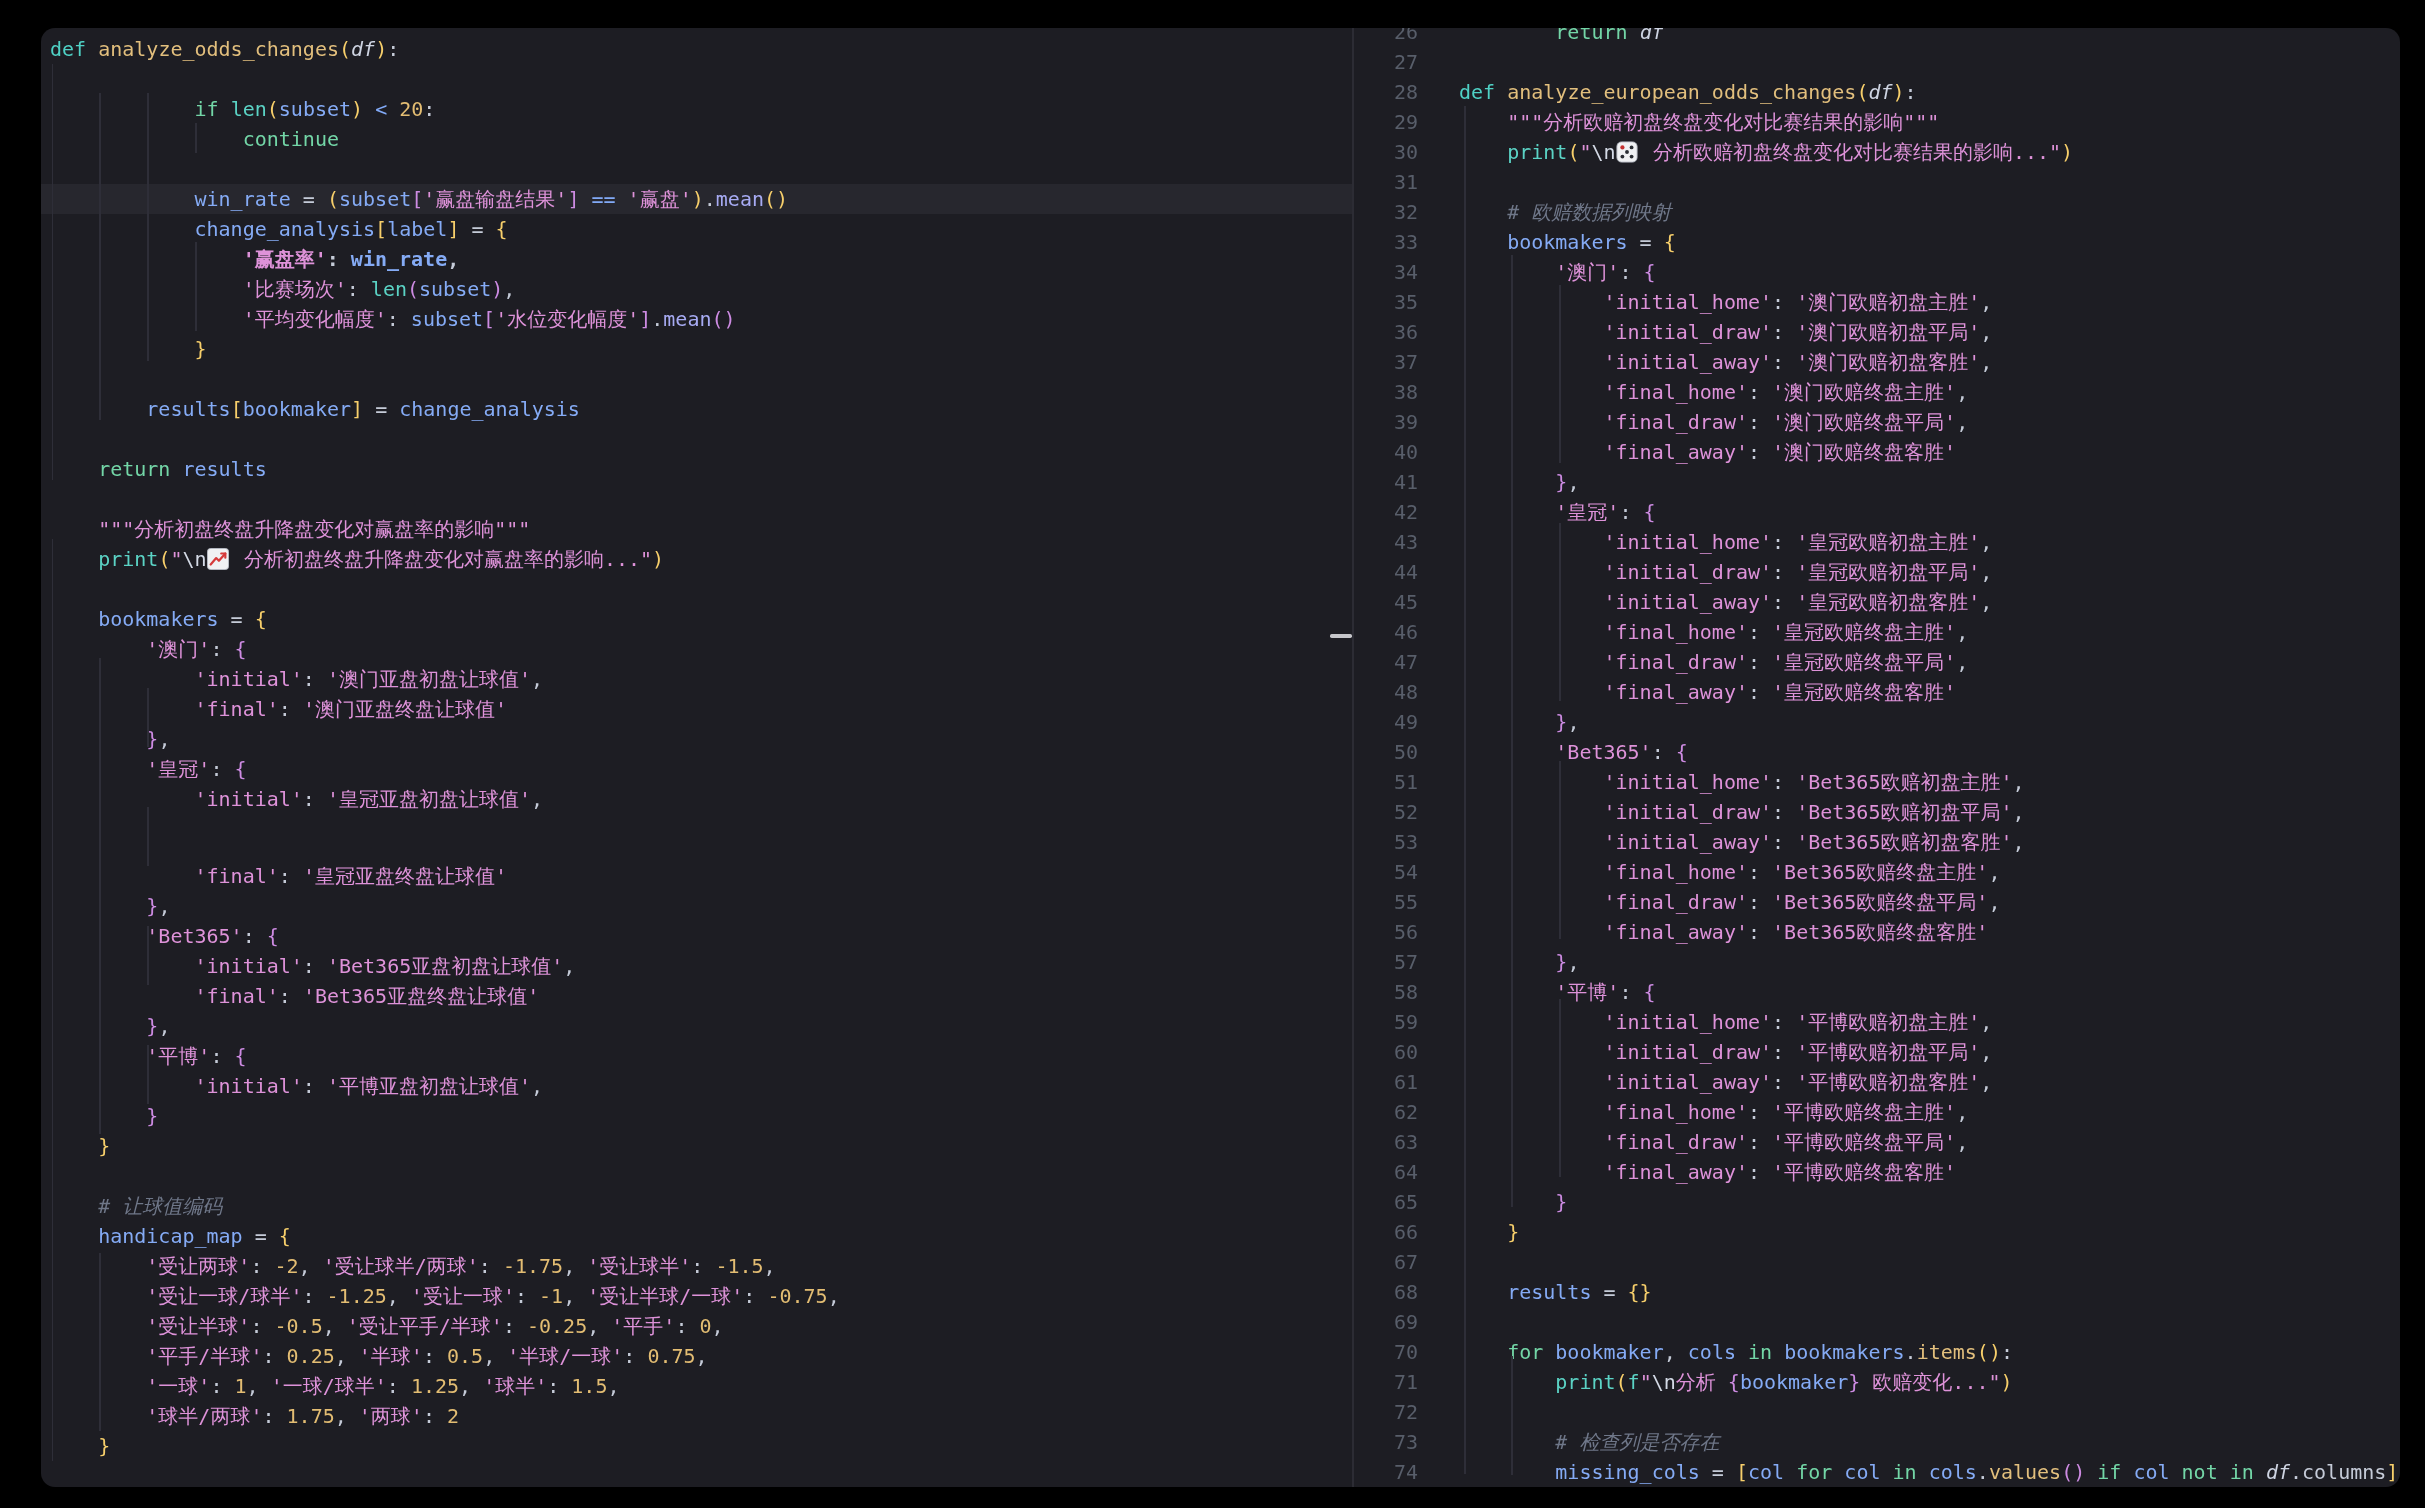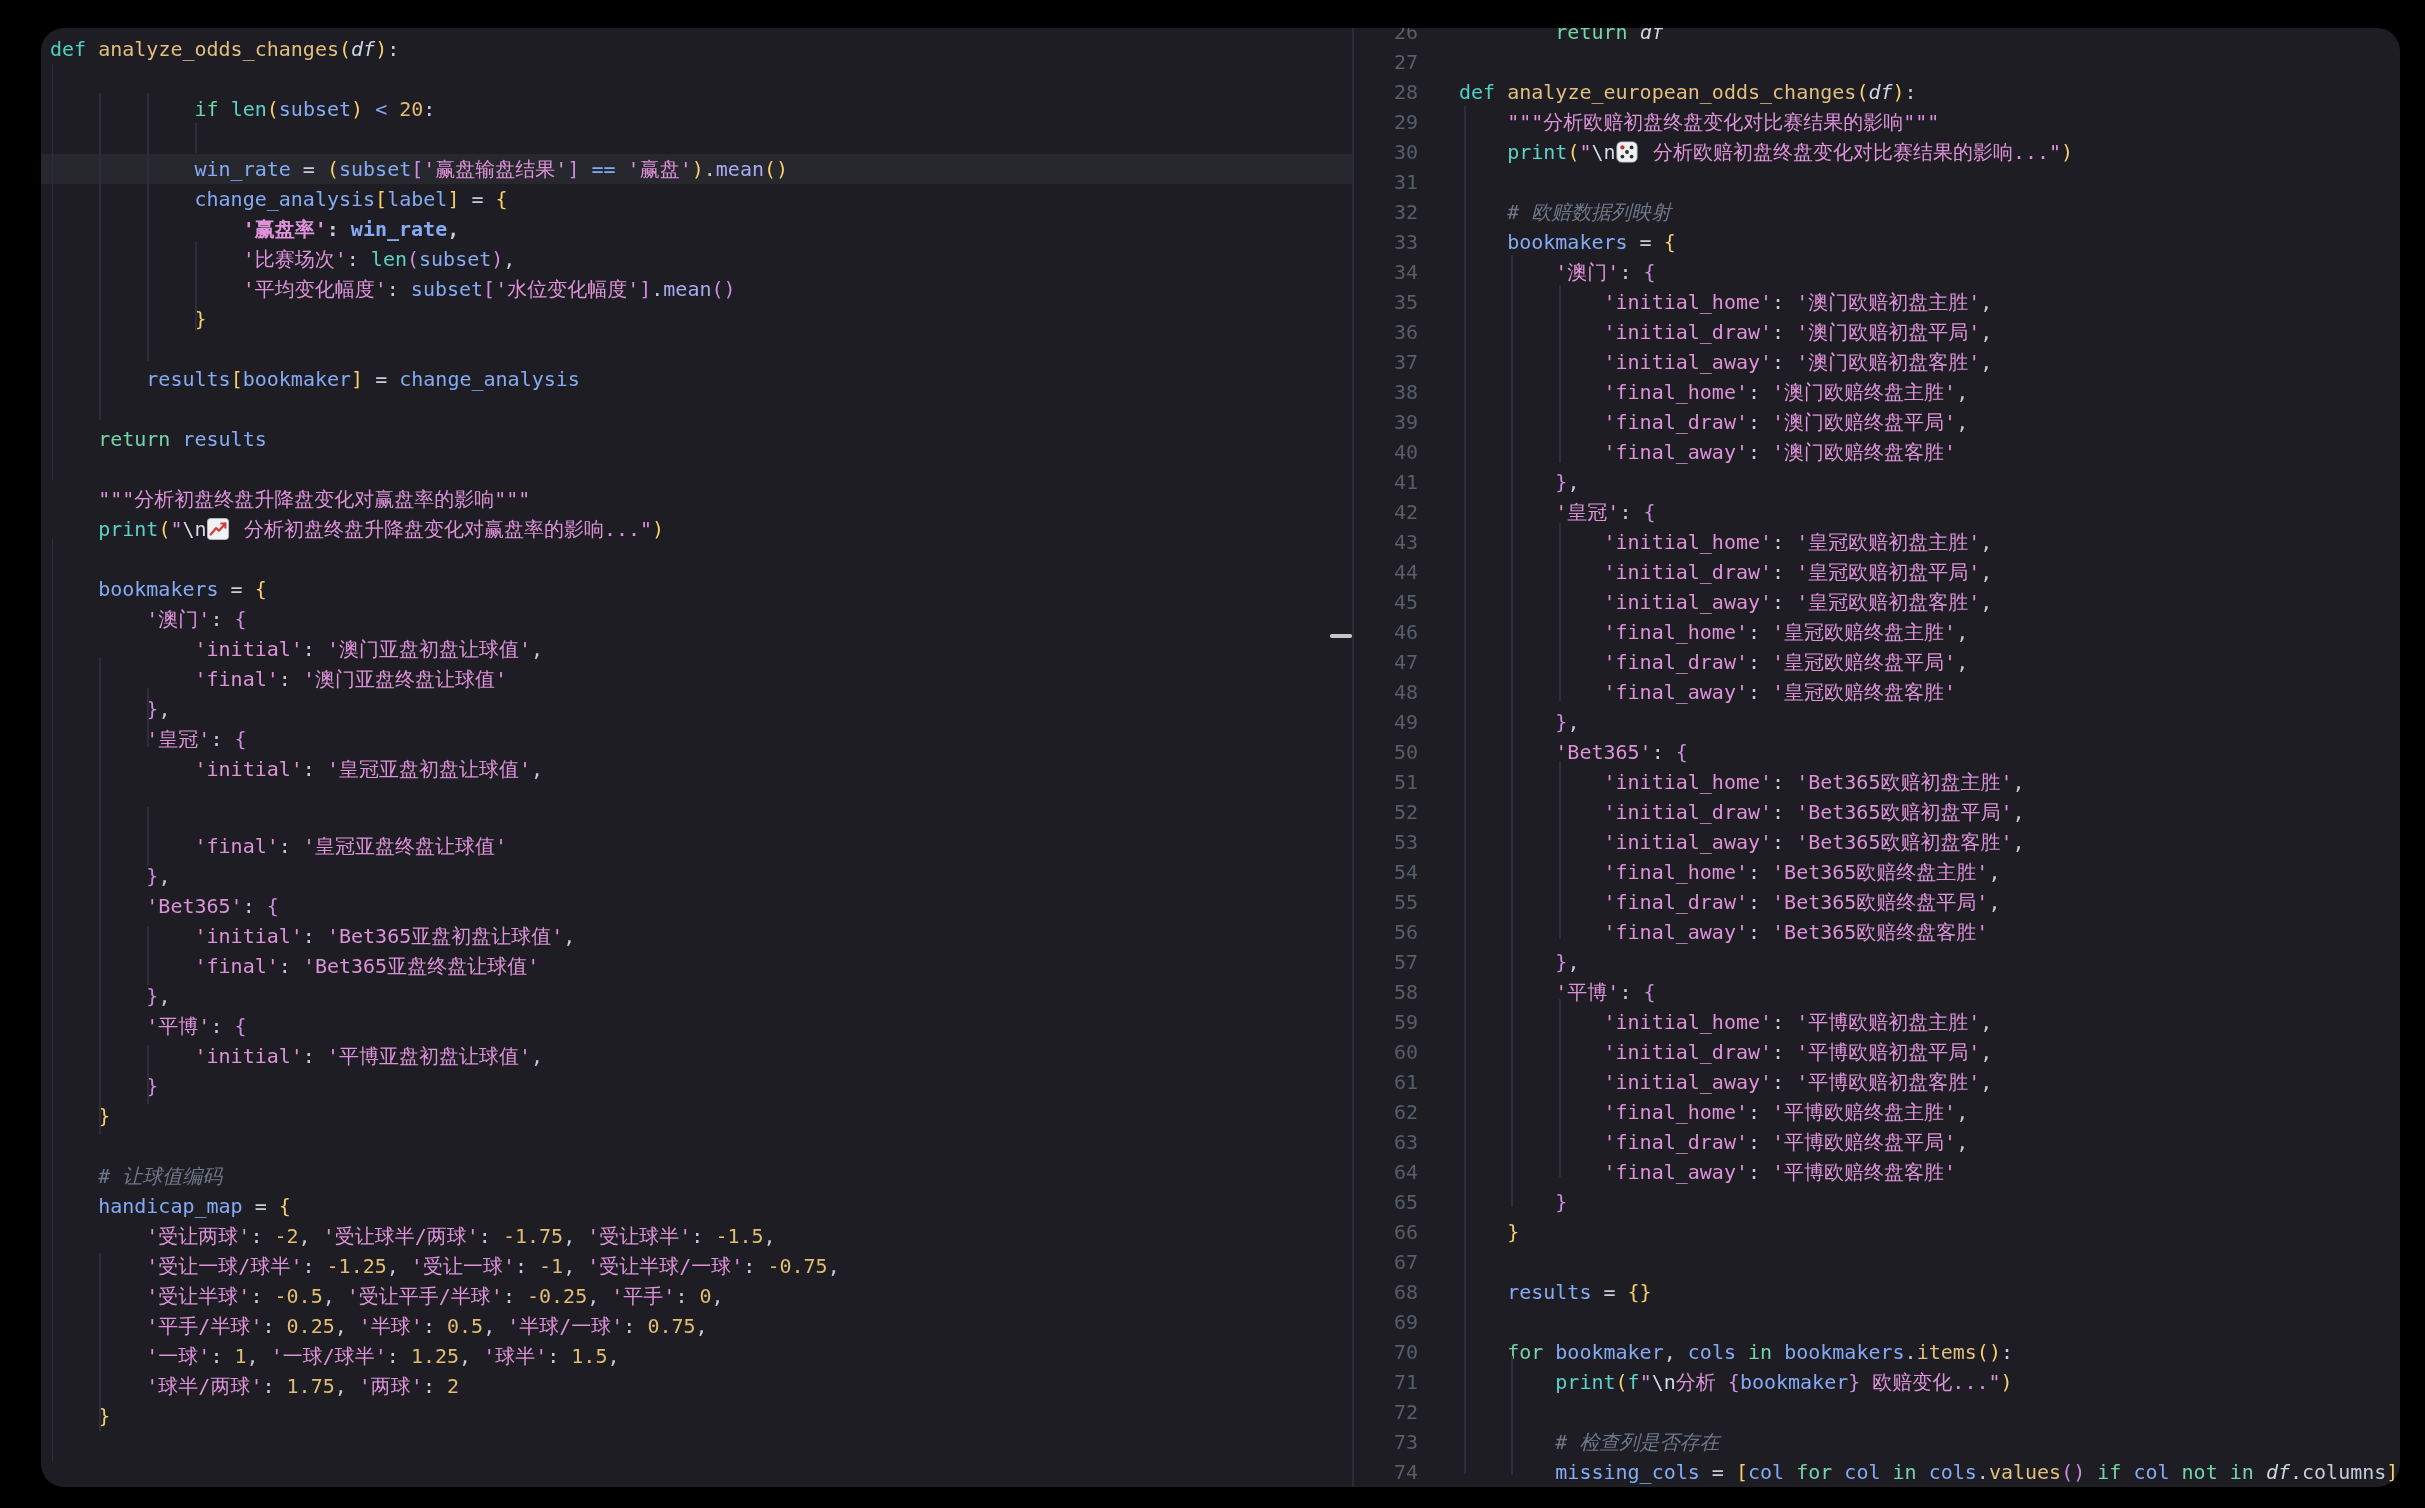--- a/index.html
+++ b/index.html
@@ -36,26 +36,27 @@
   .t-brk1{color:var(--c-brk1);}
   .t-brk2{color:var(--c-brk2);}
   .t-lav{color:var(--c-lav);}
   .t-meth{color:var(--c-meth);}
   .emoji{display:inline-block;width:22px;height:22px;vertical-align:-4.1px;margin:0 2.5px 0 0.8px;}
   .emoji svg{width:100%;height:100%;display:block;}
 </style>
 </head>
 <body>
 
-<div class="editor-window" id="editor-window" style="left: 41px; top: 28px; width: 2359px; height: 1459px; border-radius: 23px;">
+<div class="editor-window" id="editor-window" style="left: 41px; top: 28px; width: 2359px; height: 1459px; border-radius: 14px;">
   <div class="pane" id="pane-left" style="left: 0px; width: 1311px;">
     <div class="code-col" id="left-code" style="top: 5.8px;">
         <div class="code-line" style="padding-left: calc(0ch + 9px);"><span class="t-kw">def</span><span class="t-txt"> </span><span class="t-fn">analyze_odds_changes</span><span class="t-brk1">(</span><span class="t-param">df</span><span class="t-brk1">)</span><span class="t-txt">:</span></div>
         <div class="code-line" style="padding-left: calc(0ch + 9px);"></div>
         <div class="code-line" style="padding-left: calc(12ch + 9px);"><span class="t-ctl">if</span><span class="t-txt"> </span><span class="t-builtin">len</span><span class="t-brk1">(</span><span class="t-var">subset</span><span class="t-brk1">)</span><span class="t-txt"> </span><span class="t-op">&lt;</span><span class="t-txt"> </span><span class="t-num">20</span><span class="t-txt">:</span></div>
+        <div class="code-line" style="padding-left: calc(16ch + 9px);"><span class="t-ctl">continue</span></div>
         <div class="code-line" style="padding-left: calc(0ch + 9px);"></div>
         <div class="code-line hl" style="padding-left: calc(12ch + 9px);"><span class="t-var">win_rate</span><span class="t-txt"> = </span><span class="t-brk1">(</span><span class="t-var">subset</span><span class="t-brk2">[</span><span class="t-str">'赢盘输盘结果'</span><span class="t-brk2">]</span><span class="t-txt"> </span><span class="t-op">==</span><span class="t-txt"> </span><span class="t-str">'赢盘'</span><span class="t-brk1">)</span><span class="t-txt">.</span><span class="t-lav">mean</span><span class="t-brk1">()</span></div>
         <div class="code-line" style="padding-left: calc(12ch + 9px);"><span class="t-var">change_analysis</span><span class="t-brk1">[</span><span class="t-var">label</span><span class="t-brk1">]</span><span class="t-txt"> = </span><span class="t-brk1">{</span></div>
         <div class="code-line" style="padding-left: calc(16ch + 9px); font-weight: bold;"><span class="t-str">'赢盘率'</span><span class="t-txt">: </span><span class="t-var">win_rate</span><span class="t-txt">,</span></div>
         <div class="code-line" style="padding-left: calc(16ch + 9px);"><span class="t-str">'比赛场次'</span><span class="t-txt">: </span><span class="t-builtin">len</span><span class="t-brk2">(</span><span class="t-var">subset</span><span class="t-brk2">)</span><span class="t-txt">,</span></div>
         <div class="code-line" style="padding-left: calc(16ch + 9px);"><span class="t-str">'平均变化幅度'</span><span class="t-txt">: </span><span class="t-var">subset</span><span class="t-brk2">[</span><span class="t-str">'水位变化幅度'</span><span class="t-brk2">]</span><span class="t-txt">.</span><span class="t-lav">mean</span><span class="t-brk2">()</span></div>
         <div class="code-line" style="padding-left: calc(12ch + 9px);"><span class="t-brk1">}</span></div>
         <div class="code-line" style="padding-left: calc(0ch + 9px);"></div>
         <div class="code-line" style="padding-left: calc(8ch + 9px);"><span class="t-var">results</span><span class="t-brk1">[</span><span class="t-var">bookmaker</span><span class="t-brk1">]</span><span class="t-txt"> = </span><span class="t-var">change_analysis</span></div>
         <div class="code-line" style="padding-left: calc(0ch + 9px);"></div>

